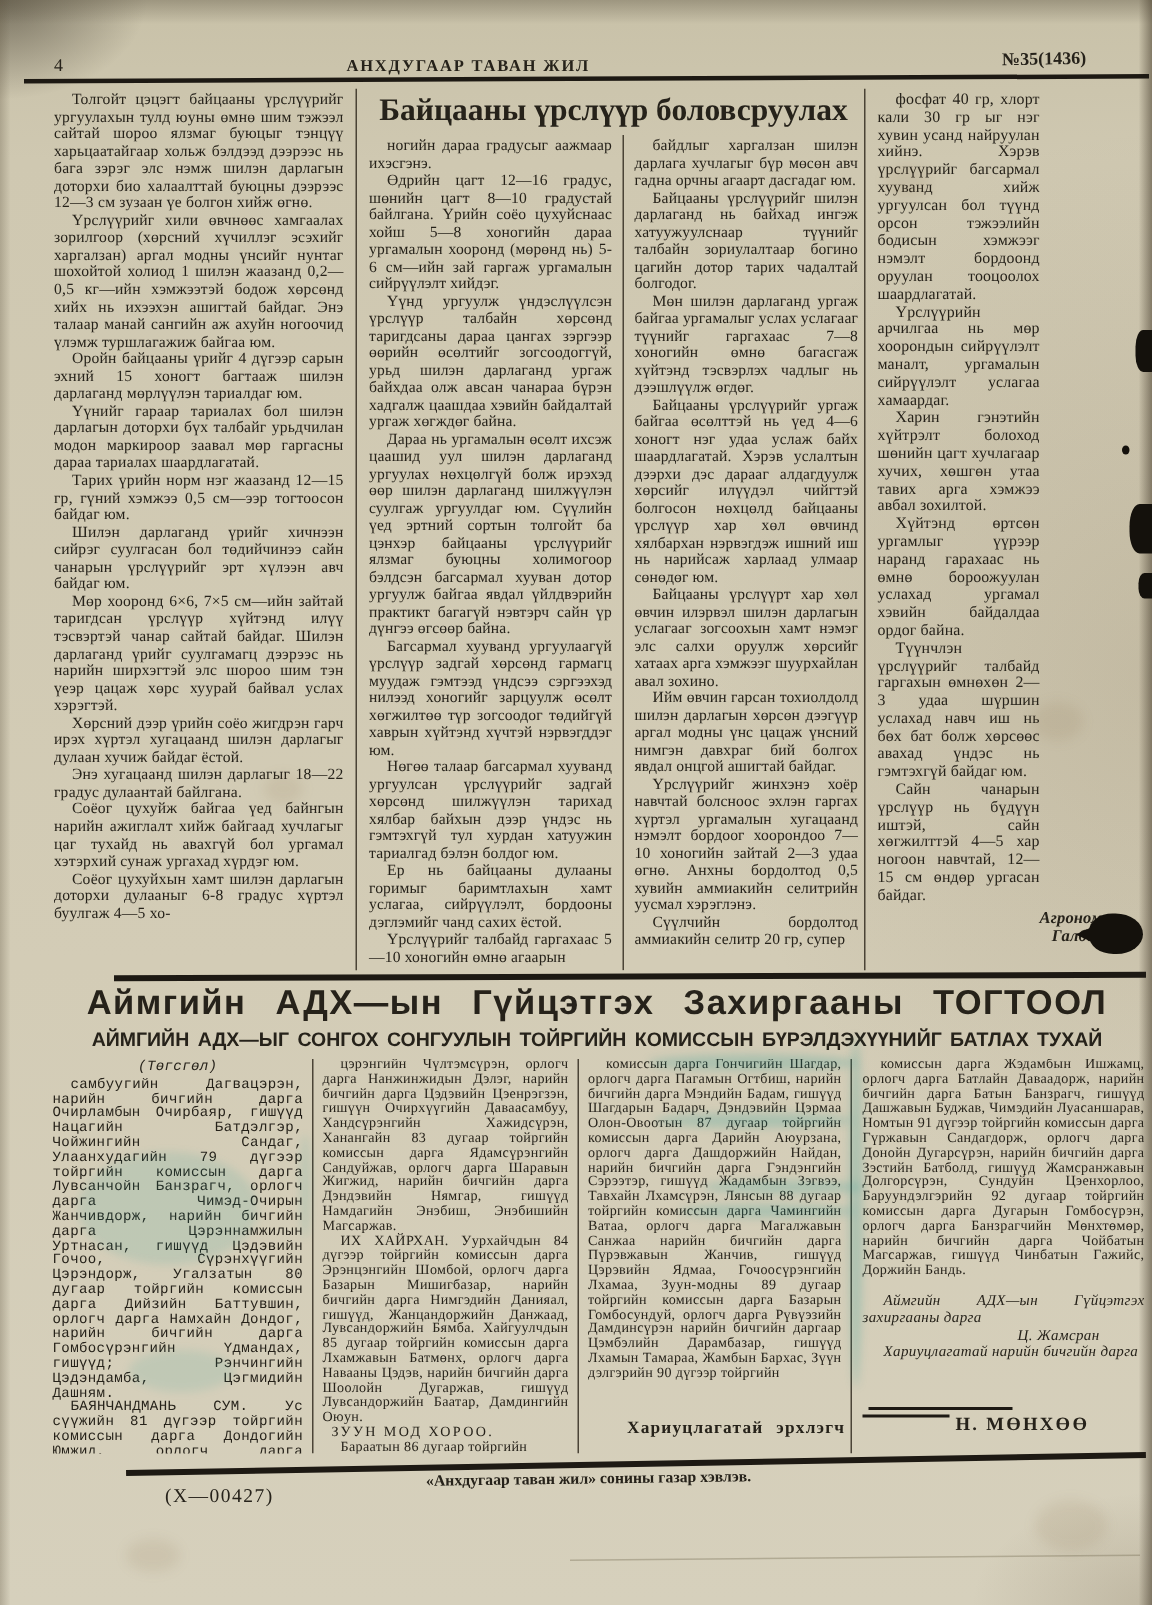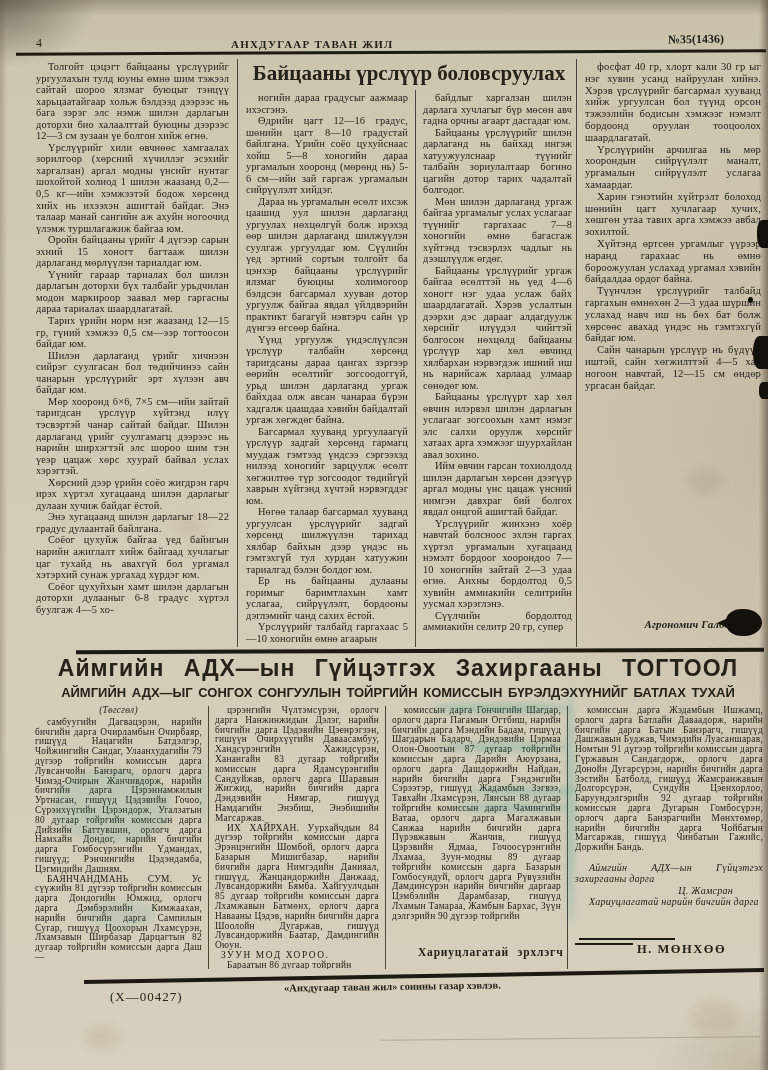--- a/index.html
+++ b/index.html
@@ -35,31 +35,31 @@
   #a1 { position:absolute; left:33px; top:59px; width:730px; height:588px; display:flex; overflow:hidden; }
   .a1c1 { width:205px; padding:2px 8px 0 3px; border-right:1px solid rgba(50,44,32,0.85);
           font-size:10.4px; line-height:11.55px; letter-spacing:0.15px; overflow:hidden; }
   .a1mid { width:338px; display:flex; flex-direction:column; }
   .h1 { font-weight:bold; font-size:21px; line-height:25px; text-align:center; padding:2px 6px 4px 10px; margin:0; }
   .a1midcols { flex:1; display:flex; overflow:hidden; }
   .a1c2 { width:178px; padding:2px 7px 0 8px; border-right:1px solid rgba(50,44,32,0.85);
           font-size:10.4px; line-height:11.5px; letter-spacing:0.1px; overflow:hidden; }
   .a1c3 { flex:1; padding:2px 4px 0 7px; font-size:10.4px; line-height:11.5px; letter-spacing:0.1px; overflow:hidden; }
   .a1c4 { width:187px; border-left:1px solid rgba(50,44,32,0.85); padding:2px 2px 0 8px;
-          font-size:10.6px; line-height:11.8px; letter-spacing:0.1px; display:flex; flex-direction:column; overflow:hidden; }
+          font-size:10.6px; line-height:11.8px; letter-spacing:0.1px; display:flex; flex-direction:row; overflow:hidden; }
   .byline1 { margin-top:auto; padding:0 14px 16px 0; text-align:right; font-style:italic; font-weight:bold; font-size:11px; }
 
   #a2 { position:absolute; left:33px; top:655px; width:730px; }
   .h2 { text-align:center; font-family:"Liberation Sans","DejaVu Sans",sans-serif; font-weight:bold;
         font-size:23px; line-height:26px; word-spacing:12px; letter-spacing:1px; margin:0; }
   .h3 { text-align:center; font-family:"Liberation Sans","DejaVu Sans",sans-serif; font-weight:bold;
         font-size:13px; line-height:15px; margin-top:4px; word-spacing:2px; }
   .a2cols { display:flex; margin-top:6px; height:263px; overflow:hidden; }
   .a2c { font-size:9.4px; line-height:9.8px; letter-spacing:0.25px; }
-  .a2c1 { width:176px; padding:0 6px 0 2px; border-right:1px solid rgba(50,44,32,0.85); }
+  .a2c1 { width:176px; padding:0 6px 0 2px; border-right:1px solid rgba(50,44,32,0.85);font-family:Liberation Mono, monospace; }
   .a2c2 { width:177px; padding:0 6px; border-right:1px solid rgba(50,44,32,0.85); }
   .a2c3 { width:182px; padding:0 6px; border-right:1px solid rgba(50,44,32,0.85); }
   .a2c4 { flex:1; padding:0 0 0 7px; display:flex; flex-direction:column; }
   .tg { text-align:center; font-style:italic; text-indent:0; margin-bottom:2px; }
   .loose { letter-spacing:1.6px; text-indent:6px; }
   .signature { margin-top:9px; font-style:italic; font-size:10px; line-height:11.5px; }
   .signature p.sig1 { text-indent:14px; }
   .signature p.sig2 { text-align:right; padding-right:30px; text-indent:0; }
 
   #editor-label { left:418px; top:946px; font-weight:bold; font-size:11.5px; letter-spacing:0.8px; word-spacing:5px; white-space:nowrap; }
@@ -117,22 +117,22 @@
         <p>Энэ хугацаанд шилэн дарлагыг 18—22 градус дулаантай байлгана.</p>
         <p>Соёог цухуйж байгаа үед байнгын нарийн ажиглалт хийж байгаад хучлагыг цаг тухайд нь авахгүй бол ургамал хэтэрхий сунаж ургахад хүрдэг юм.</p>
         <p>Соёог цухуйхын хамт шилэн дарлагын доторхи дулааныг 6-8 градус хүртэл буулгаж 4—5 хо-</p>
       </div>
     <div class="a1mid">
       <h1 class="h1">Байцааны үрслүүр боловсруулах</h1>
       <div class="a1midcols">
         <div class="txt a1c2">
             <p>ногийн дараа градусыг аажмаар ихэсгэнэ.</p>
             <p>Өдрийн цагт 12—16 градус, шөнийн цагт 8—10 градустай байлгана. Үрийн соёо цухуйснаас хойш 5—8 хоногийн дараа ургамалын хооронд (мөрөнд нь) 5-6 см—ийн зай гаргаж ургамалын сийрүүлэлт хийдэг.</p>
+            <p>Үүнд ургуулж үндэслүүлсэн үрслүүр талбайн хөрсөнд таригдсаны дараа цангах зэргээр өөрийн өсөлтийг зогсоодоггүй, урьд шилэн дарлаганд ургаж байхдаа олж авсан чанараа бүрэн хадгалж цаашдаа хэвийн байдалтай ургаж хөгждөг байна.</p>
             <p>Дараа нь ургамалын өсөлт ихсэж цаашид уул шилэн дарлаганд ургуулах нөхцөлгүй болж ирэхэд өөр шилэн дарлаганд шилжүүлэн суулгаж ургуулдаг юм. Сүүлийн үед эртний сортын толгойт ба цэнхэр байцааны үрслүүрийг ялзмаг буюцны холимогоор бэлдсэн багсармал хууван дотор ургуулж байгаа явдал үйлдвэрийн практикт багагүй нэвтэрч сайн үр дүнгээ өгсөөр байна.</p>
-            <p>Үүнд ургуулж үндэслүүлсэн үрслүүр талбайн хөрсөнд таригдсаны дараа цангах зэргээр өөрийн өсөлтийг зогсоодоггүй, урьд шилэн дарлаганд ургаж байхдаа олж авсан чанараа бүрэн хадгалж цаашдаа хэвийн байдалтай ургаж хөгждөг байна.</p>
             <p>Багсармал хууванд ургуулаагүй үрслүүр задгай хөрсөнд гармагц муудаж гэмтээд үндсээ сэргээхэд нилээд хоногийг зарцуулж өсөлт хөгжилтөө түр зогсоодог төдийгүй хаврын хүйтэнд хүчтэй нэрвэгддэг юм.</p>
             <p>Нөгөө талаар багсармал хууванд ургуулсан үрслүүрийг задгай хөрсөнд шилжүүлэн тарихад хялбар байхын дээр үндэс нь гэмтэхгүй тул хурдан хатуужин тариалгад бэлэн болдог юм.</p>
             <p>Ер нь байцааны дулааны горимыг баримтлахын хамт услагаа, сийрүүлэлт, бордооны дэглэмийг чанд сахих ёстой.</p>
             <p>Үрслүүрийг талбайд гаргахаас 5—10 хоногийн өмнө агаарын</p>
           </div>
         <div class="txt a1c3">
             <p>байдлыг харгалзан шилэн дарлага хучлагыг бүр мөсөн авч гадна орчны агаарт дасгадаг юм.</p>
             <p>Байцааны үрслүүрийг шилэн дарлаганд нь байхад ингэж хатуужуулснаар түүнийг талбайн зориулалтаар богино цагийн дотор тарих чадалтай болгодог.</p>
             <p>Мөн шилэн дарлаганд ургаж байгаа ургамалыг услах услагааг түүнийг гаргахаас 7—8 хоногийн өмнө багасгаж хүйтэнд тэсвэрлэх чадлыг нь дээшлүүлж өгдөг.</p>
             <p>Байцааны үрслүүрийг ургаж байгаа өсөлттэй нь үед 4—6 хоногт нэг удаа услаж байх шаардлагатай. Хэрэв услалтын дээрхи дэс дарааг алдагдуулж хөрсийг илүүдэл чийгтэй болгосон нөхцөлд байцааны үрслүүр хар хөл өвчинд хялбархан нэрвэгдэж ишний иш нь нарийсаж харлаад улмаар сөнөдөг юм.</p>

